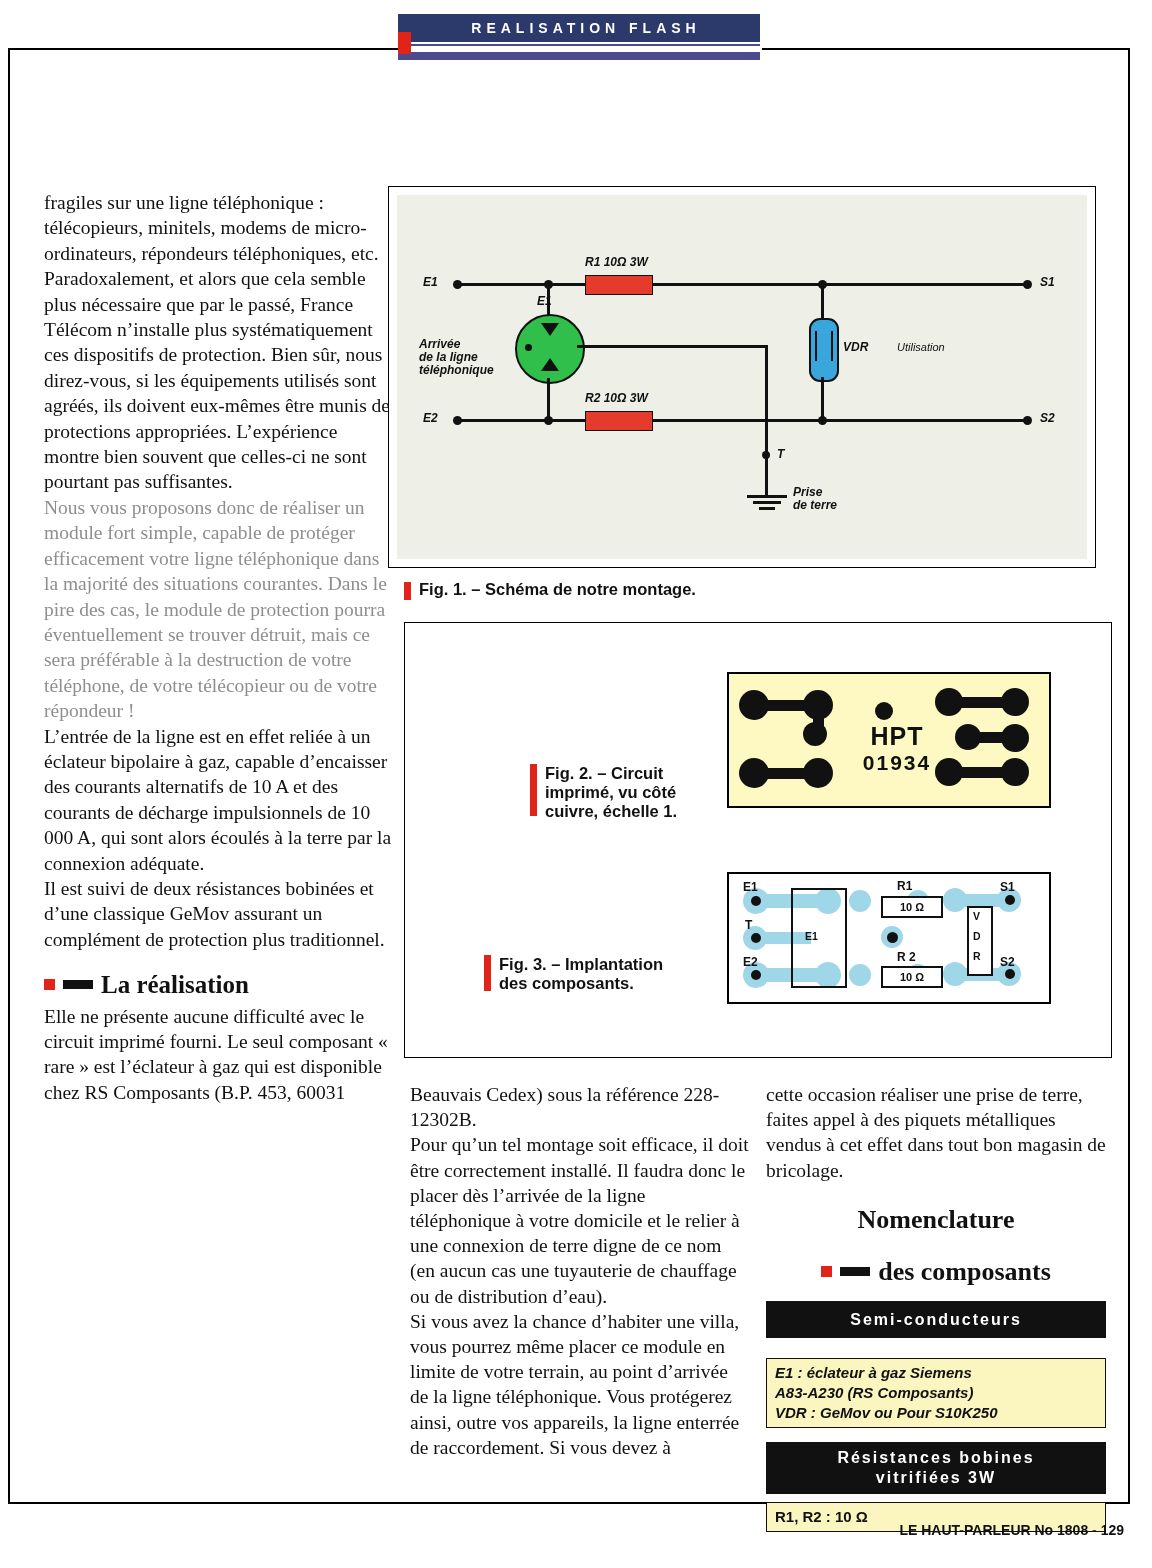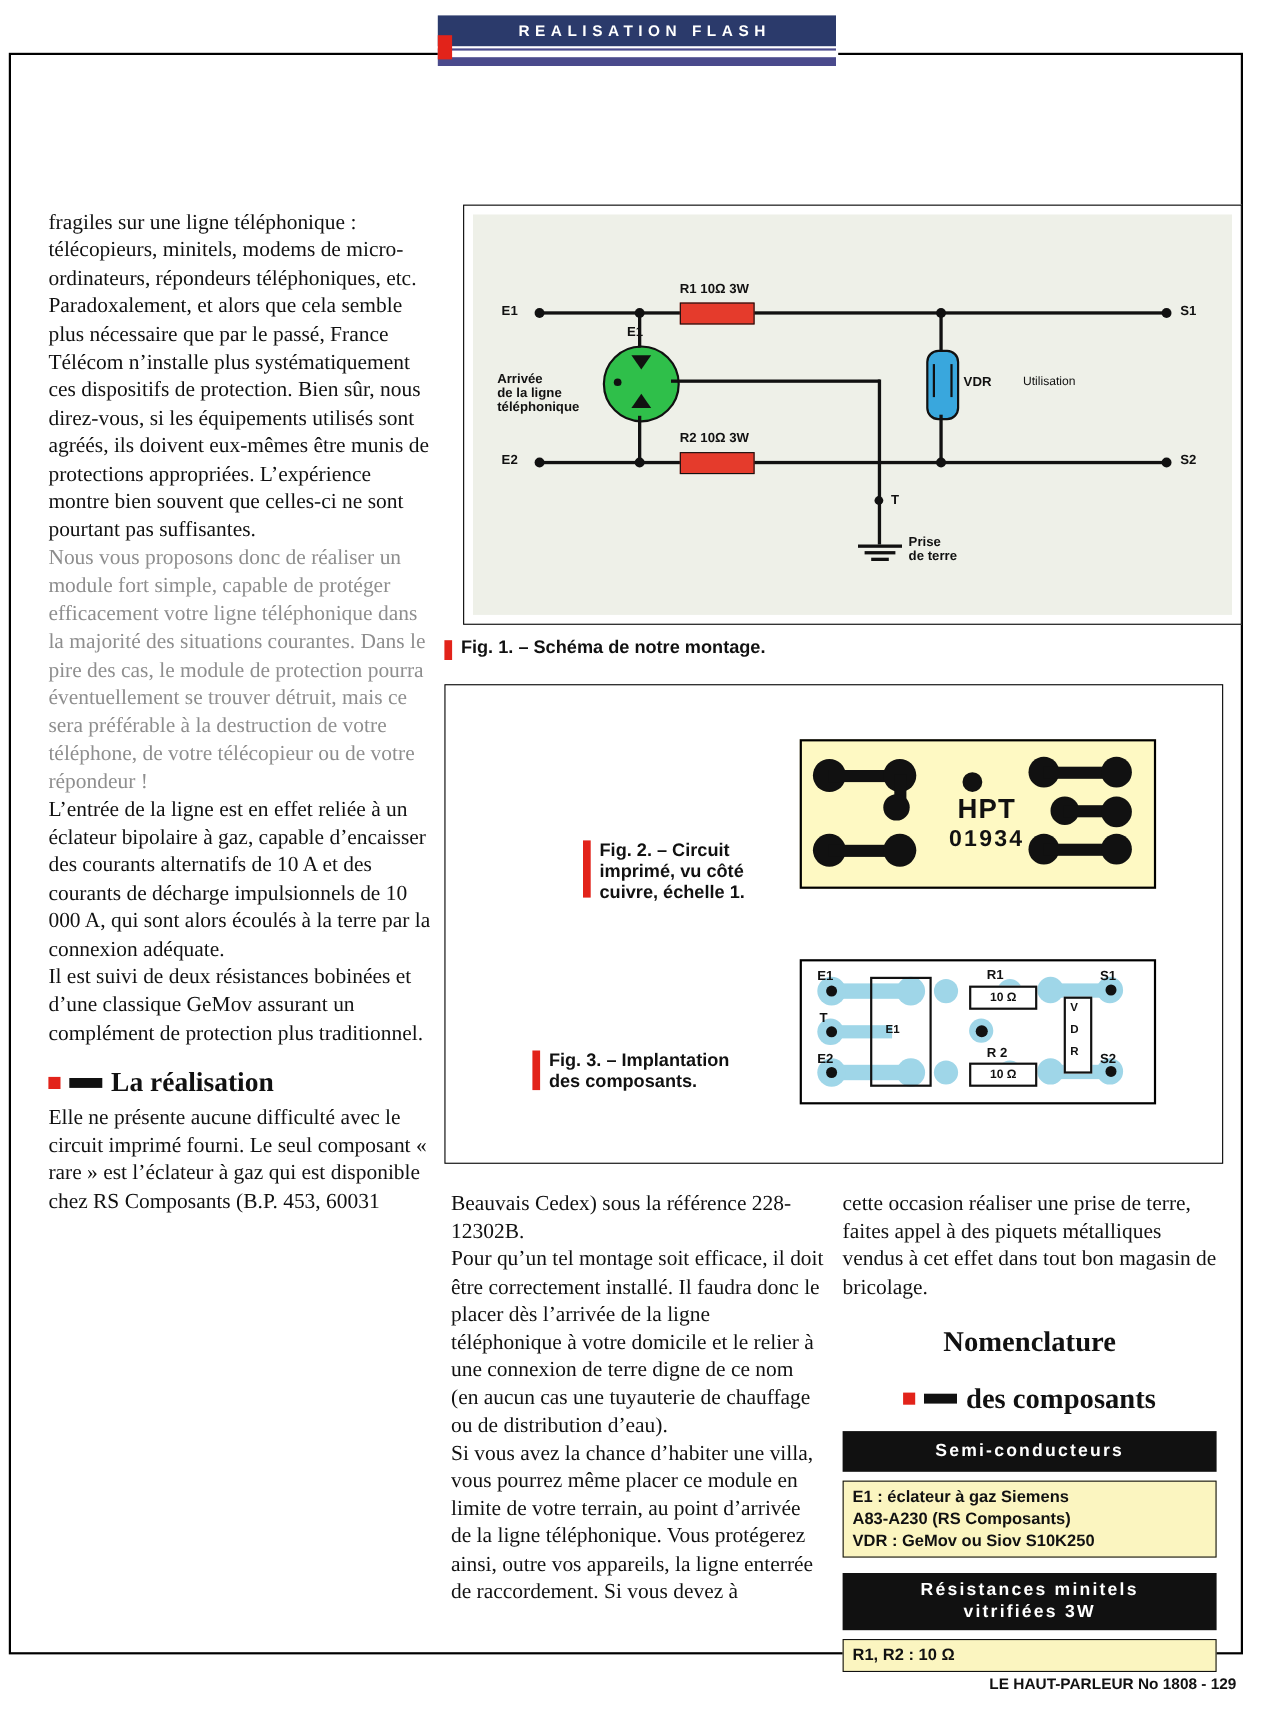--- a/index.html
+++ b/index.html
@@ -48,21 +48,21 @@
     margin-top:20px;margin-bottom:6px;
     font-family:"Liberation Serif", serif;font-weight:bold;font-size:25px;
     display:flex;align-items:center;gap:8px;
   }
   .sq-red{width:11px;height:11px;background:#e2231a;display:inline-block;}
   .dash-blk{width:30px;height:9px;background:#111;display:inline-block;}
   
   .fig-box{
     position:absolute;border:1.5px solid #000;background:#fff;
   }
-  #fig1-box{left:421px;top:186px;width:706px;height:380px;}
+  #fig1-box{left:388px;top:186px;width:706px;height:380px;font-style:italic;}
   #fig1-inner{
     position:absolute;left:8px;top:8px;width:690px;height:364px;
     background:#eef0e8;
   }
   .fig-caption{
     position:absolute;font-family:"Liberation Sans", sans-serif;
     font-weight:bold;font-size:16.5px;color:#111;display:flex;gap:8px;align-items:flex-start;
   }
   .cap-bar{width:7px;background:#e2231a;display:inline-block;flex:0 0 7px;}
   #fig1-cap{left:404px;top:580px;width:500px;height:24px;}
@@ -348,28 +348,28 @@
   <p>cette occasion réaliser une prise de terre, faites appel à des piquets métalliques vendus à cet effet dans tout bon magasin de bricolage.</p>
 
   <div class="nomen-title">Nomenclature</div>
   <div class="nomen-title nomen-row2">
     <span class="sq-red"></span>
     <span class="dash-blk"></span>
     <span>des composants</span>
   </div>
 
   <div class="band-black" style="margin-top:14px;font-size:16px;padding:6px 0;">Semi-conducteurs</div>
-  <div class="band-yellow" style="margin-top:8px;">
+  <div class="band-yellow" style="margin-top:20px;font-style:italic;">
     <div>E1 : éclateur à gaz Siemens</div>
     <div>A83-A230 (RS Composants)</div>
-    <div>VDR : GeMov ou Siov S10K250</div>
+    <div>VDR : GeMov ou Pour S10K250</div>
   </div>
 
   <div class="band-black" style="margin-top:14px;font-size:16px;padding:6px 0;line-height:20px;">
-    <div>Résistances minitels</div>
+    <div>Résistances bobines</div>
     <div>vitrifiées 3W</div>
   </div>
   <div class="band-yellow" style="margin-top:8px;">
     <div>R1, R2 : 10 Ω</div>
   </div>
 </div>
 
 <div class="footer">LE HAUT-PARLEUR No 1808 - 129</div>
 
 </body></html>

